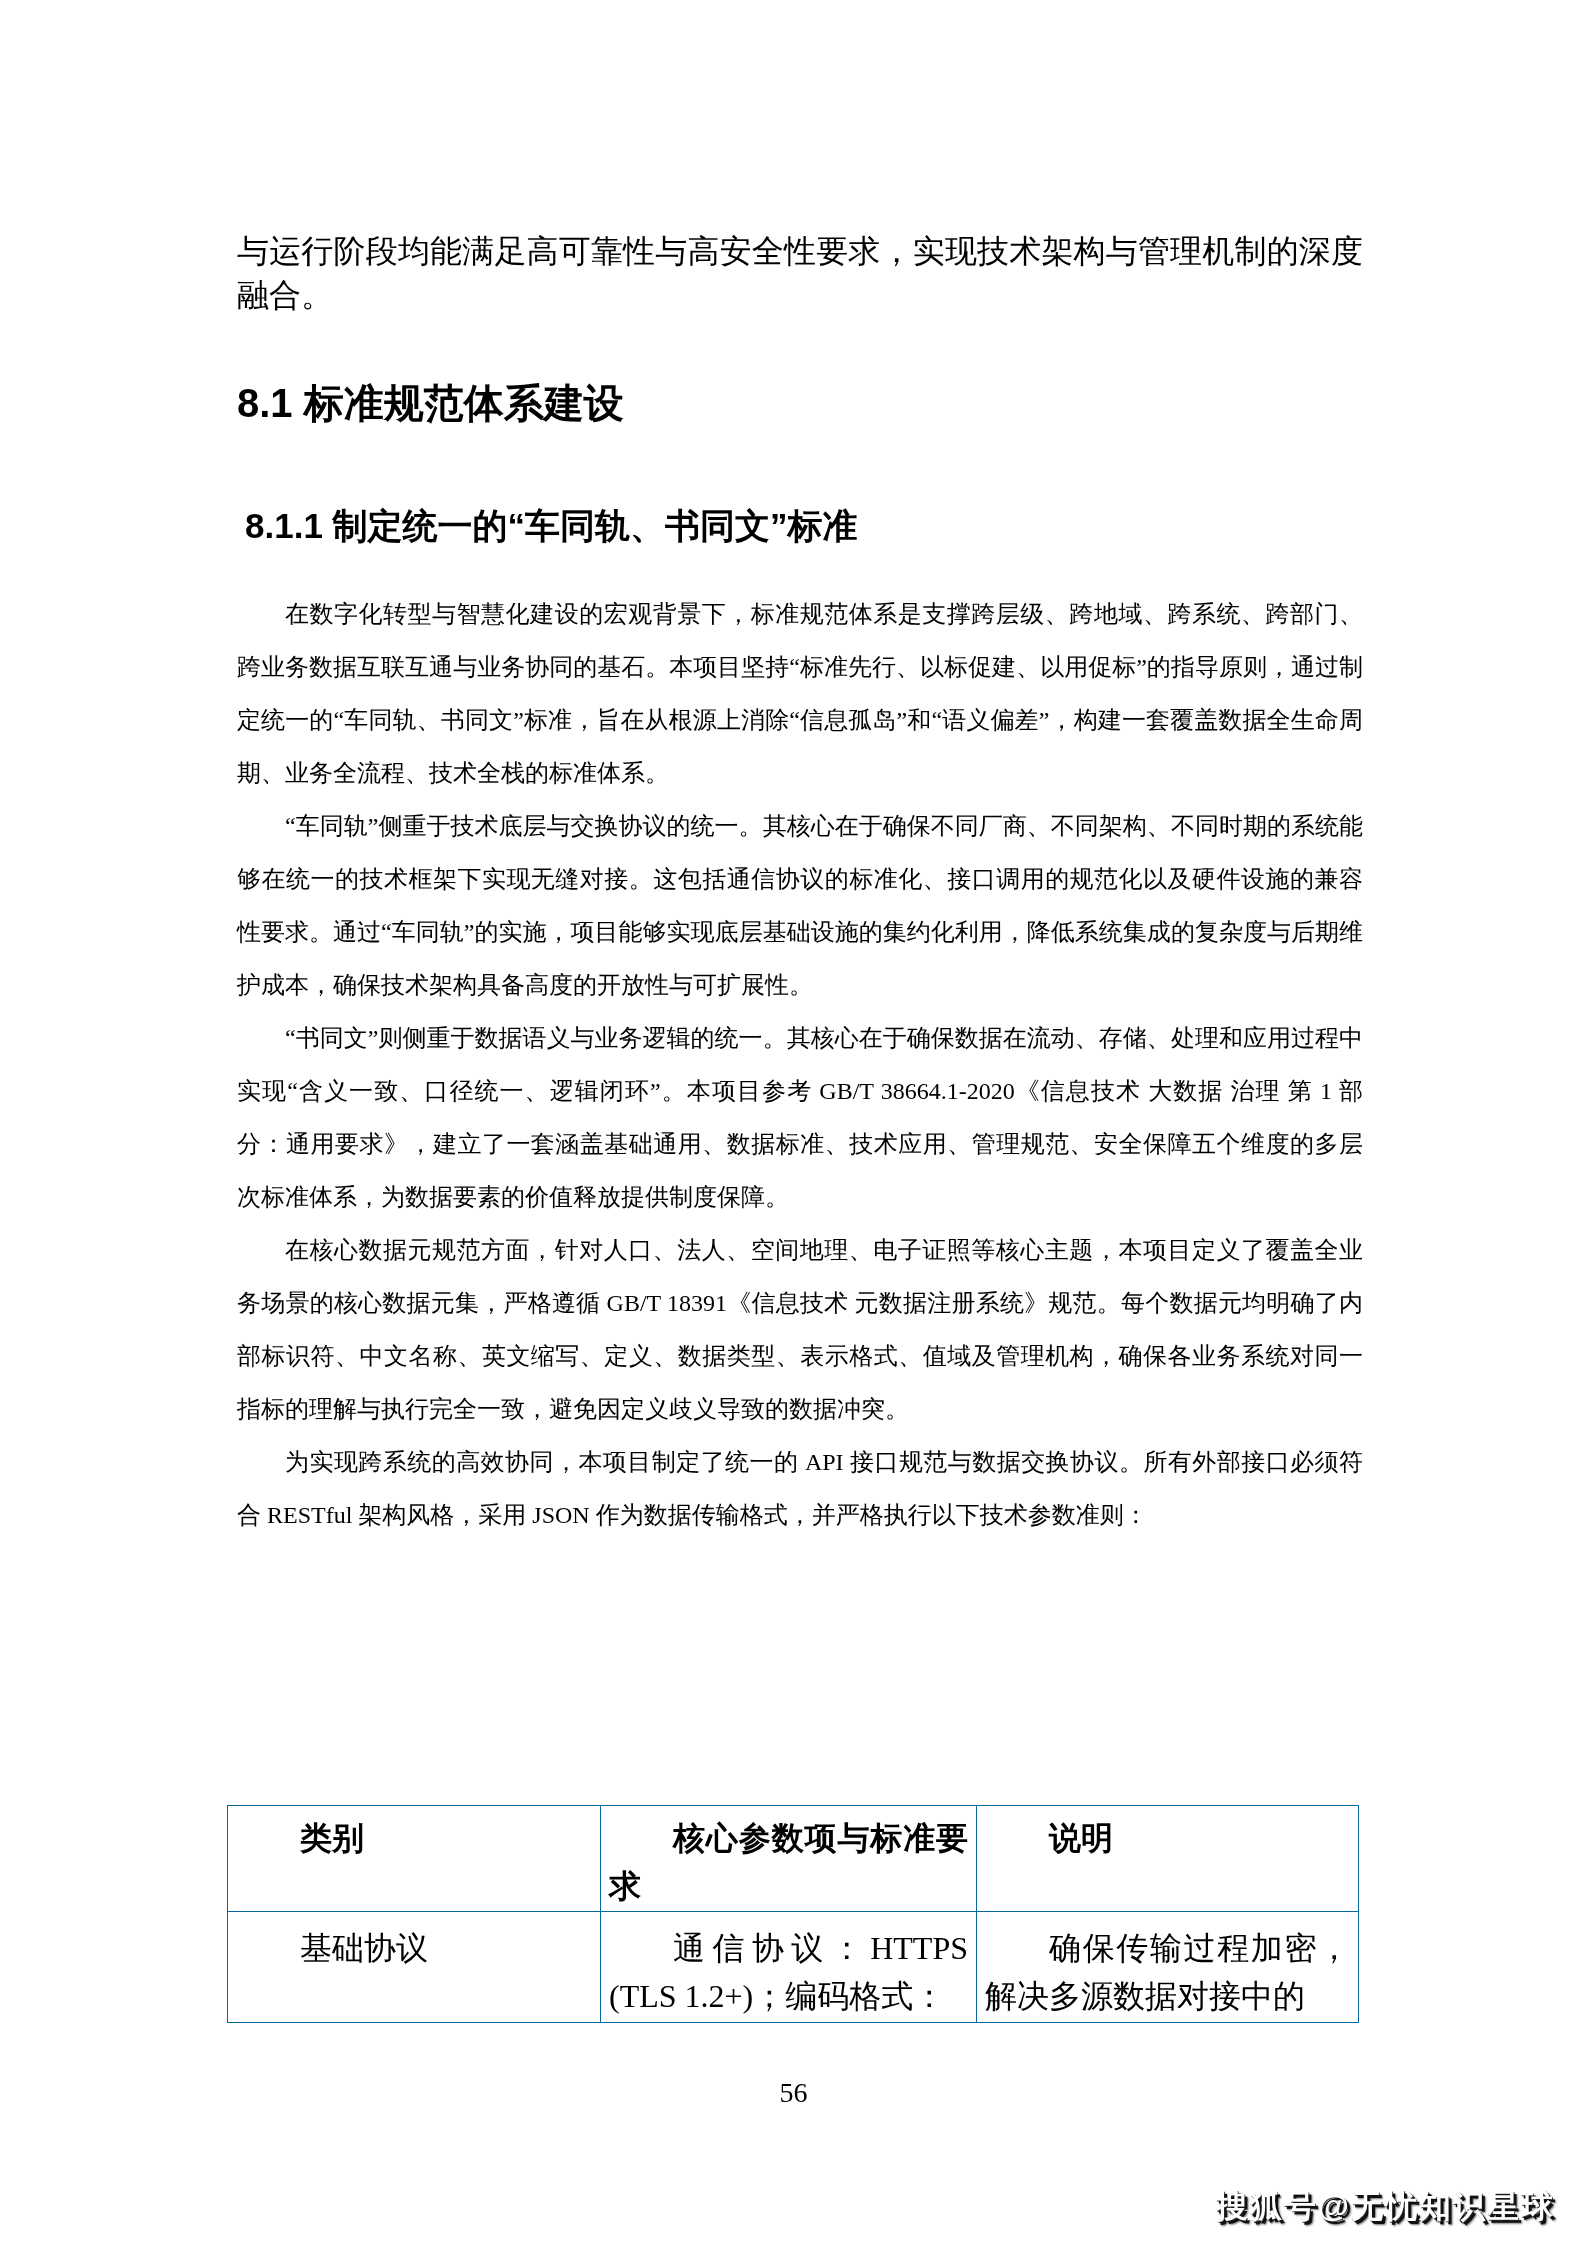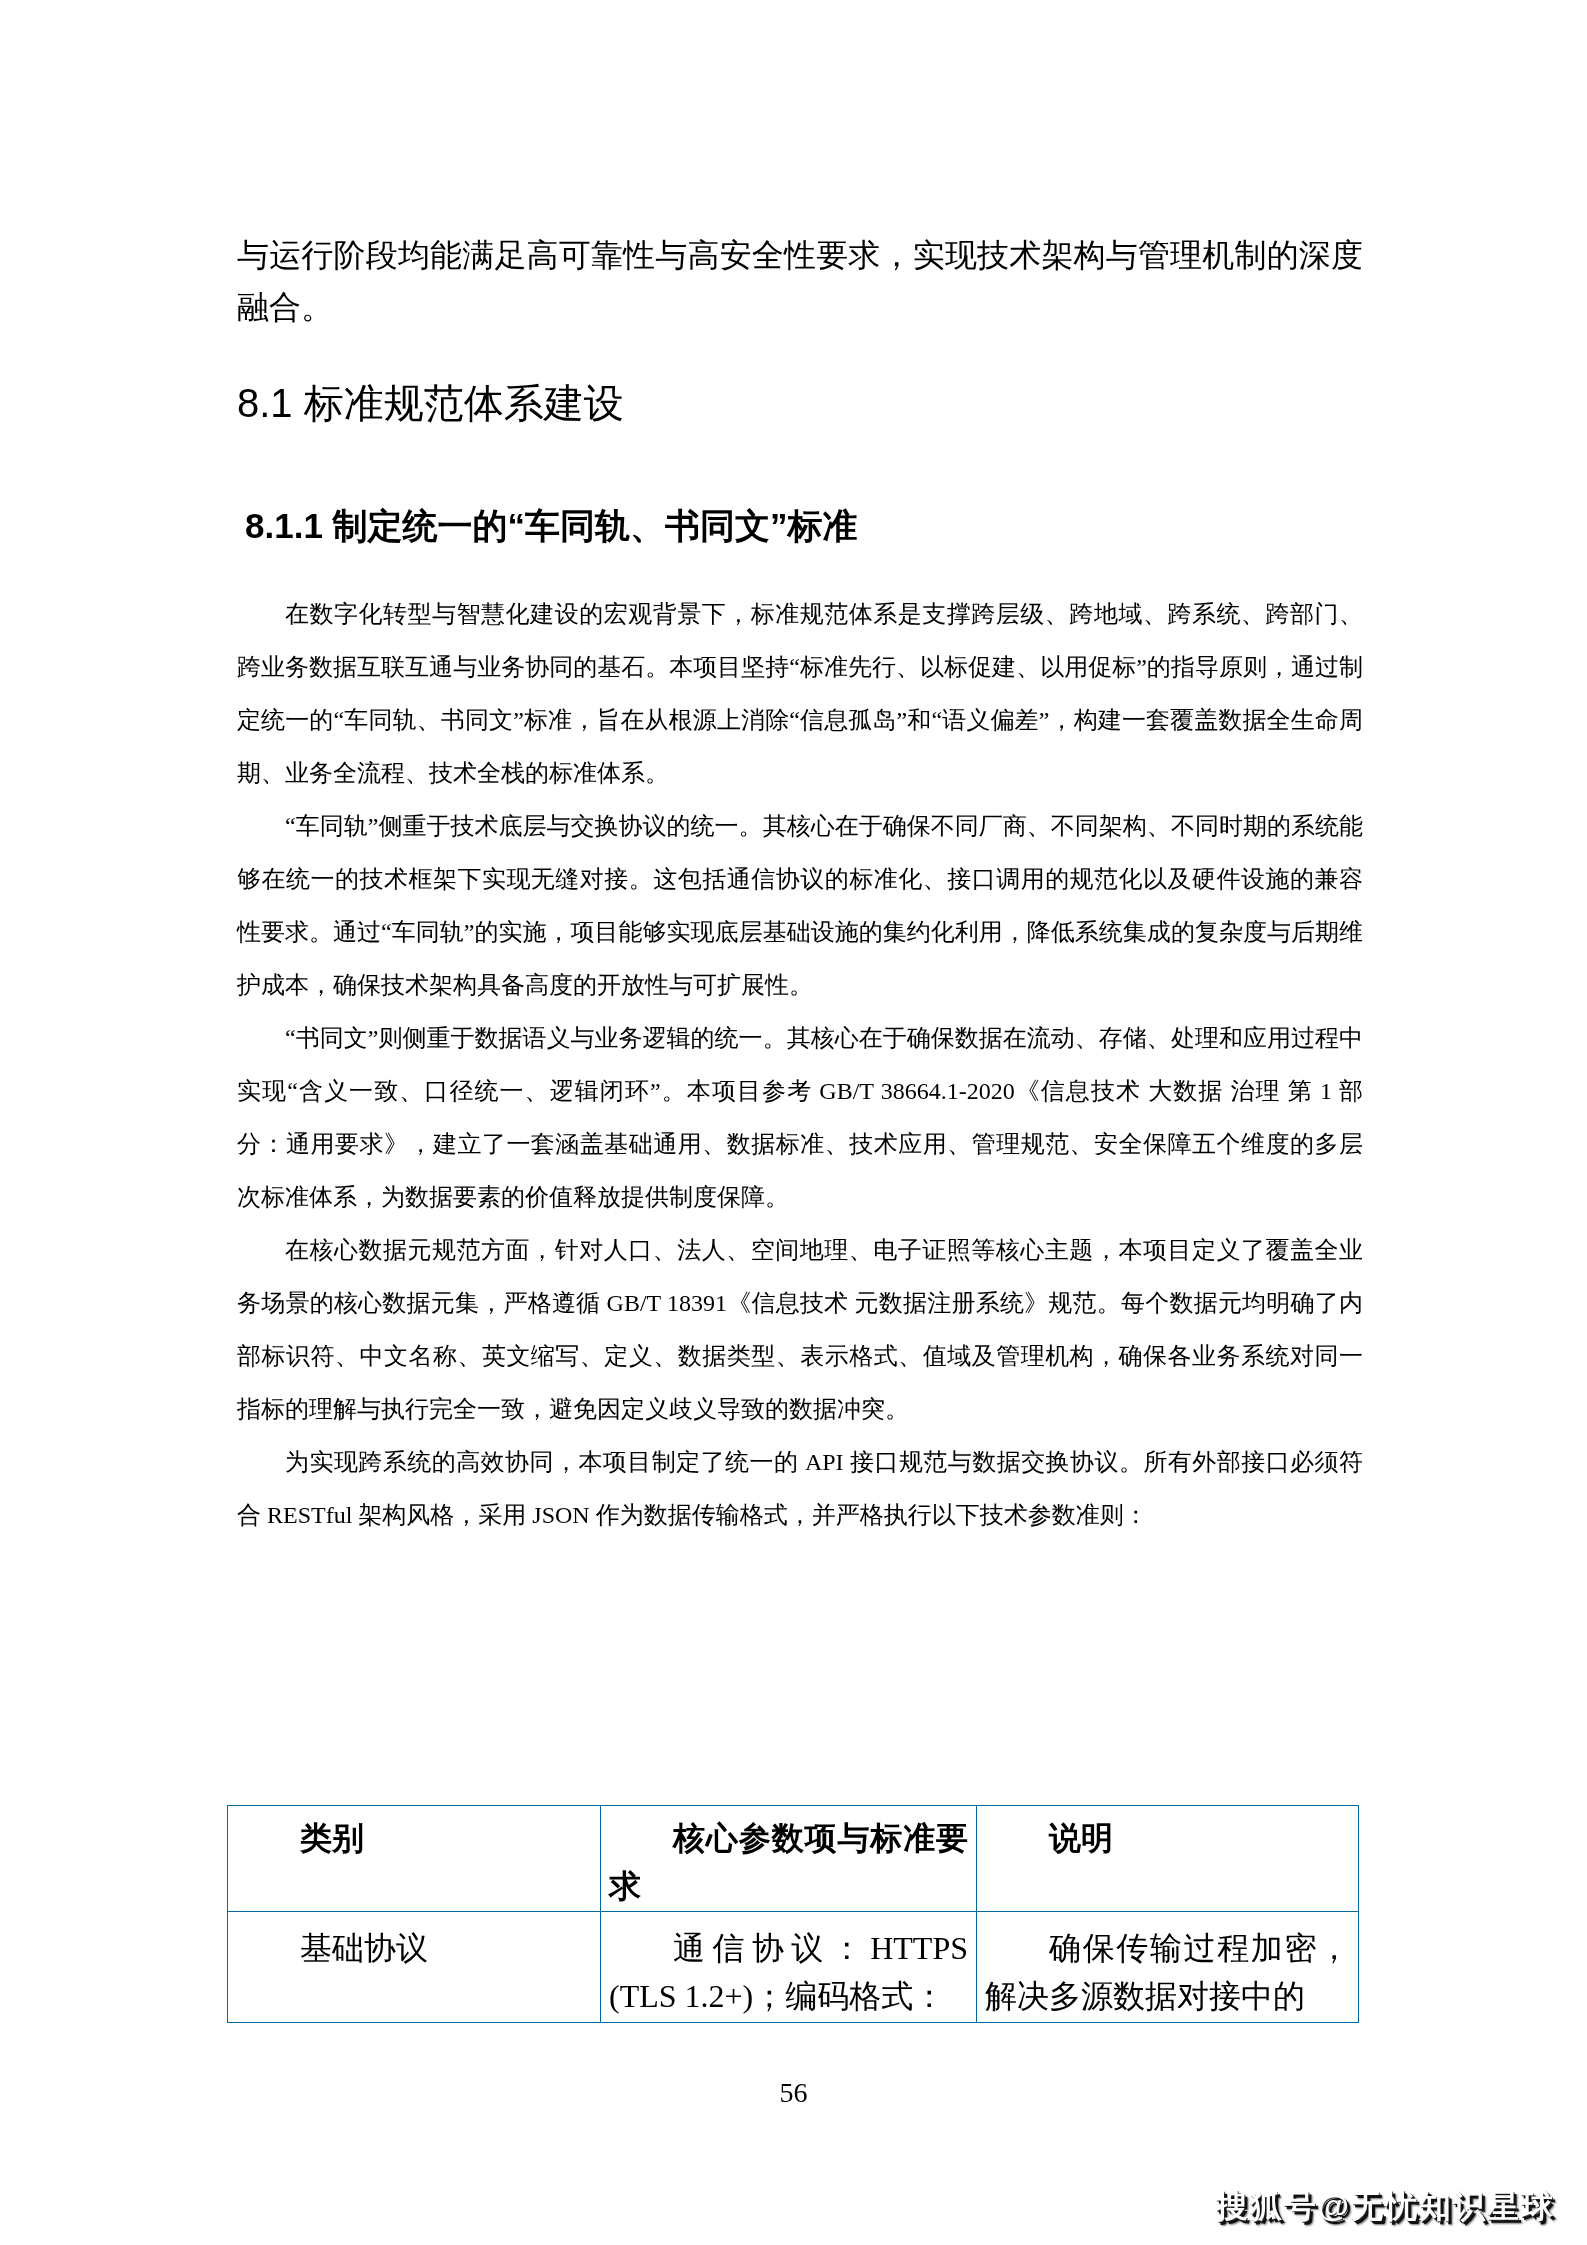--- a/index.html
+++ b/index.html
@@ -7,27 +7,27 @@
     position:relative;
     width:1587px; height:2245px;
     margin:0 auto;
     background:#ffffff;
     color:#000000;
     font-family:"Liberation Serif","DejaVu Serif",serif;
     overflow:hidden;
   }
   .intro {
     position:absolute; left:237px; width:1126px; top:197px;
-    font-size:32px; line-height:52px;
+    font-size:32px; line-height:44px;
     text-align:justify;
   }
   .h1 {
     position:absolute; left:237px; width:1126px; top:381px;
     font-family:"Liberation Sans","DejaVu Sans",sans-serif;
-    font-weight:normal; font-size:40px; line-height:44px;
+    font-weight:bold; font-size:40px; line-height:44px;
     margin:0;
   }
   .h2 {
     position:absolute; left:237px; width:1126px; top:498px;
     font-family:"Liberation Sans","DejaVu Sans",sans-serif;
     font-weight:bold; font-size:35px; line-height:40px;
     margin:8px;
   }
   .bodytext {
     position:absolute; left:237px; width:1126px; top:588px;

